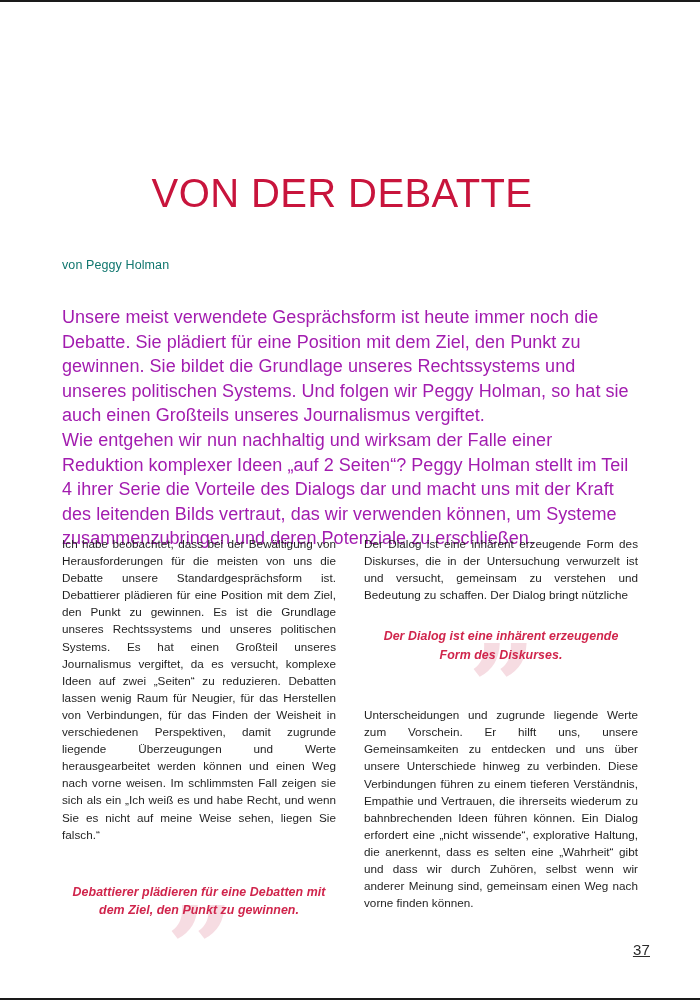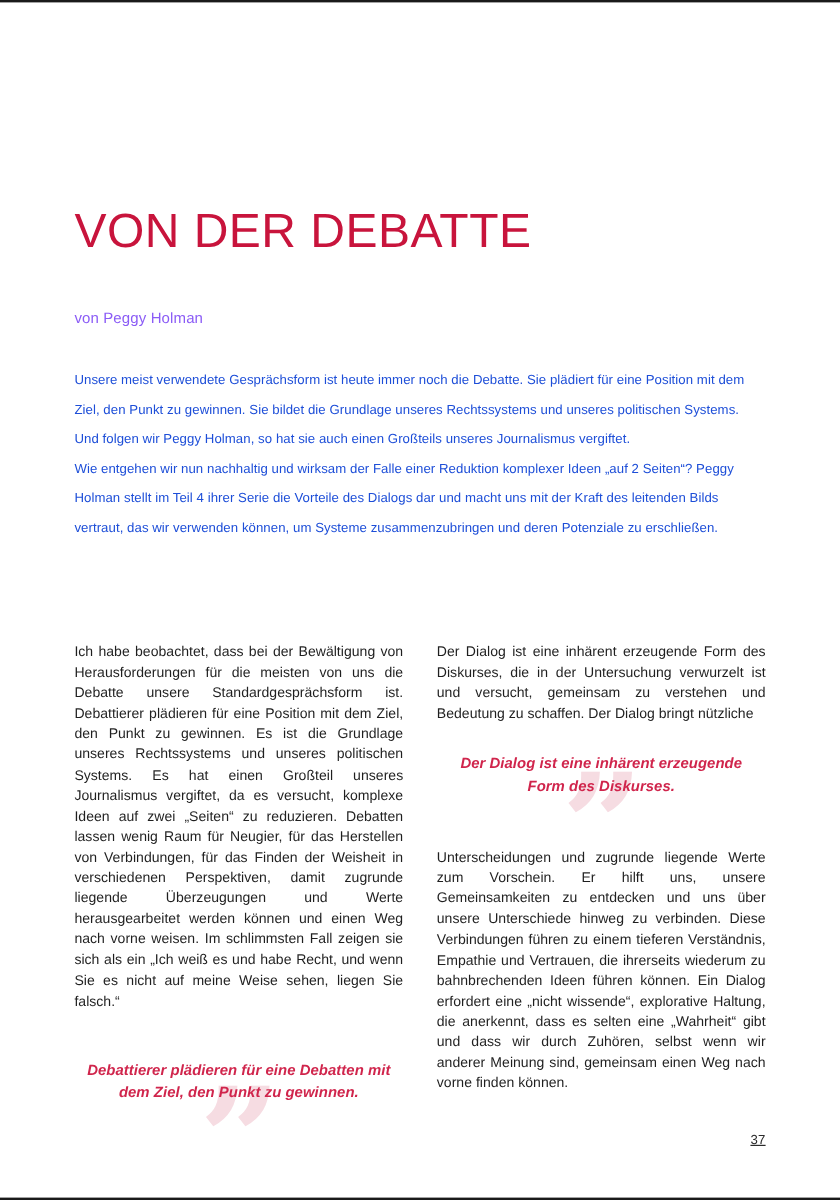--- a/index.html
+++ b/index.html
@@ -32,40 +32,41 @@
     font-family: "Liberation Sans", "DejaVu Sans", sans-serif;
     font-weight: 400;
     font-size: 40px;
     line-height: 48px;
     letter-spacing: 0.4px;
     text-transform: uppercase;
   }
   .headline .hl-line {
     display: block;
     white-space: pre;
+    text-align: center;
   }
 
   .byline {
     position: absolute;
     left: 62px;
     top: 255px;
-    color: #8b5cf6;
+    color: #0f766e;
     font-size: 12.5px;
     line-height: 16px;
     letter-spacing: 0.1px;
   }
 
   
   .lead {
     position: absolute;
     left: 62px;
     top: 303px;
     width: 570px;
-    color: #1d4ed8;
-    font-size: 11px;
+    color: #a21caf;
+    font-size: 18px;
     line-height: 24.6px;
     letter-spacing: 0.05px;
     text-align: left;
   }
   .lead p {
     margin: 0;
   }
 
   
   .columns {
@@ -132,24 +133,24 @@
     white-space: nowrap;
   }
 
   .pq-left   { margin-top: 26px; }
   .pq-right  { margin-top: 10px; margin-bottom: 8px; }
   .pq-right .pq-mark { top: 16px; }
 
   
   .folio {
     position: absolute;
-    right: 62px;
+    right: 50px;
     bottom: 42px;
     color: #2b2b2b;
-    font-size: 11px;
+    font-size: 15px;
     line-height: 12px;
     letter-spacing: 0.2px;
     text-decoration: underline;
   }
 </style>
 </head>
 <body>
 
 <div class="page">
 

